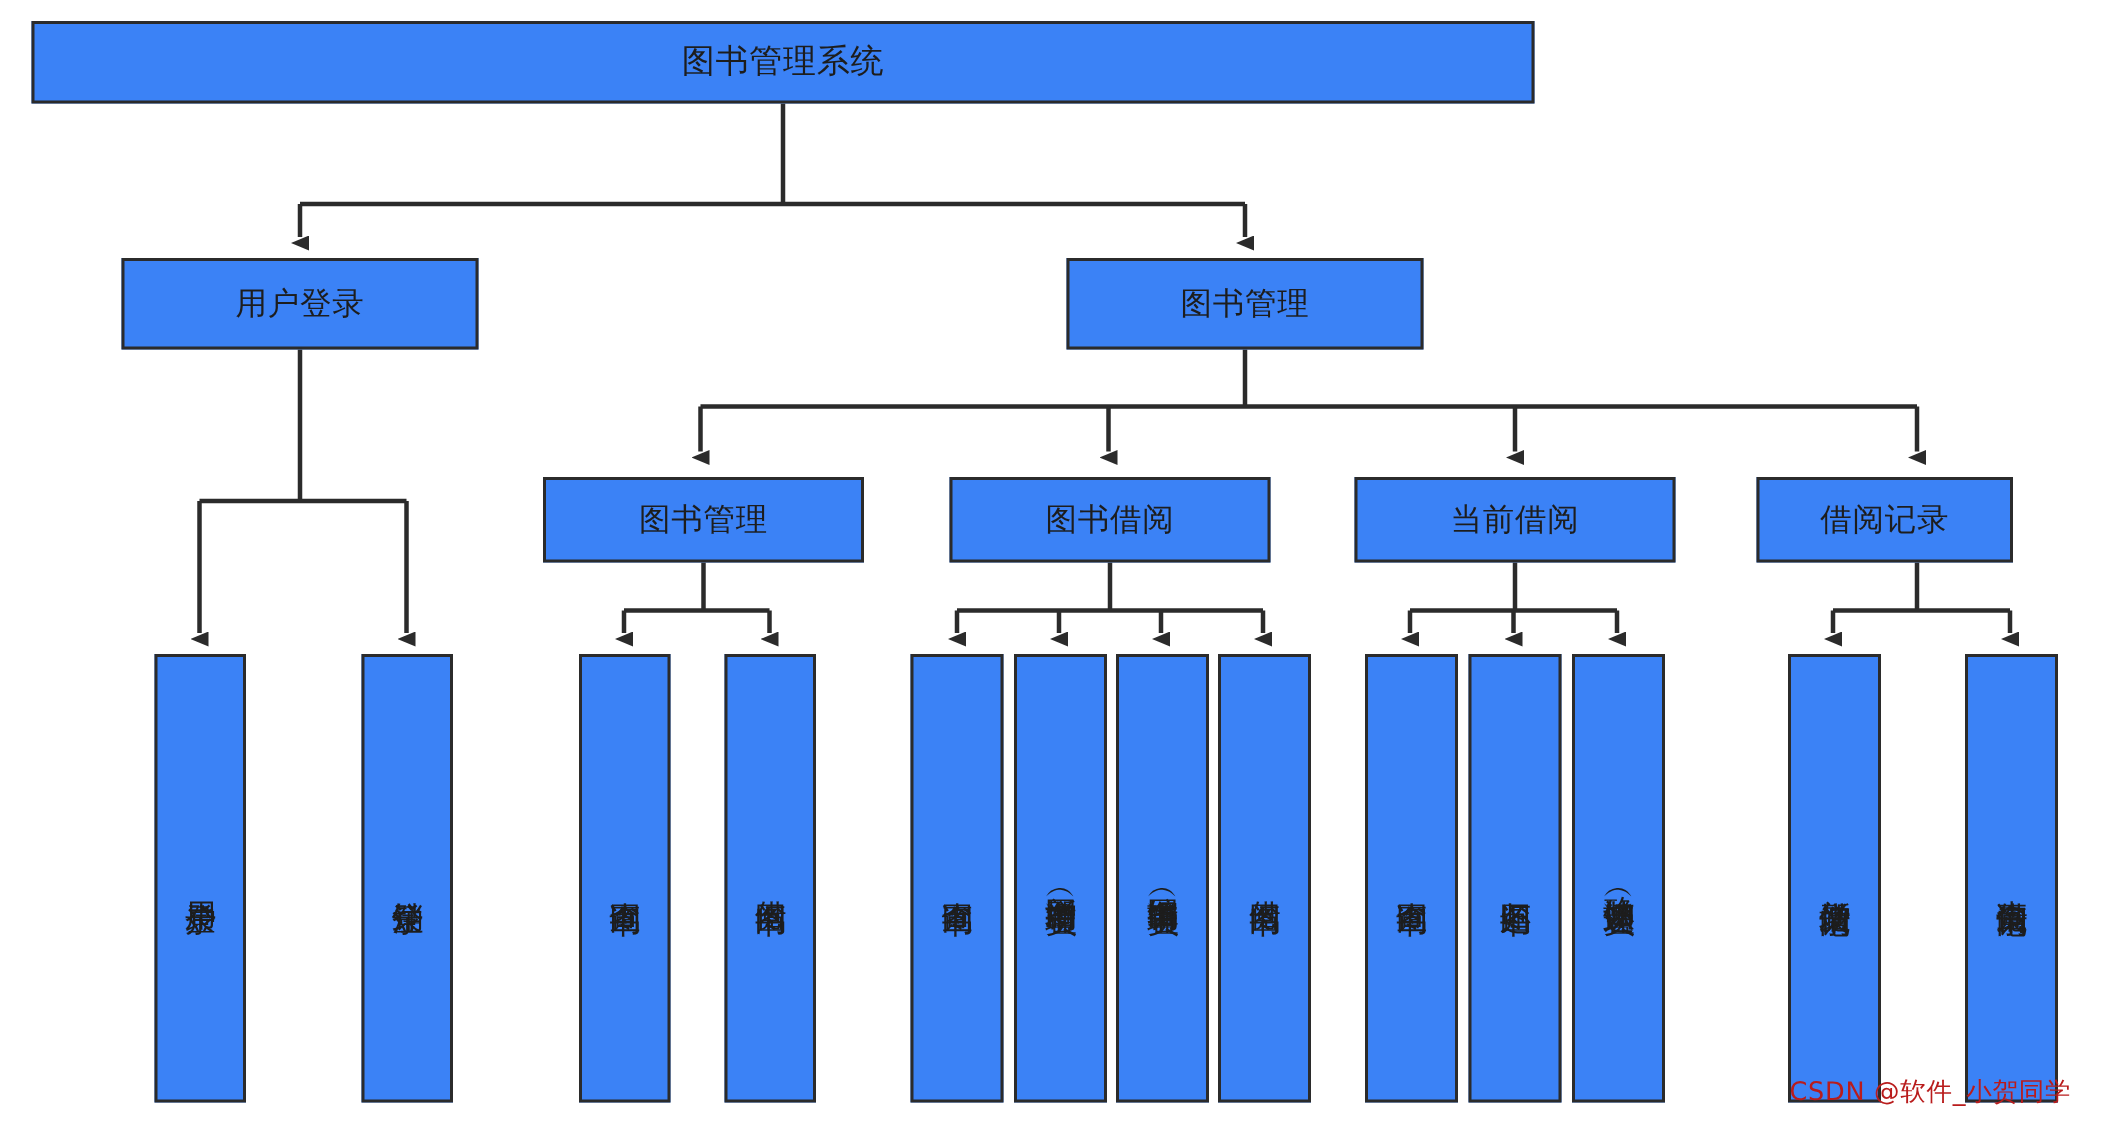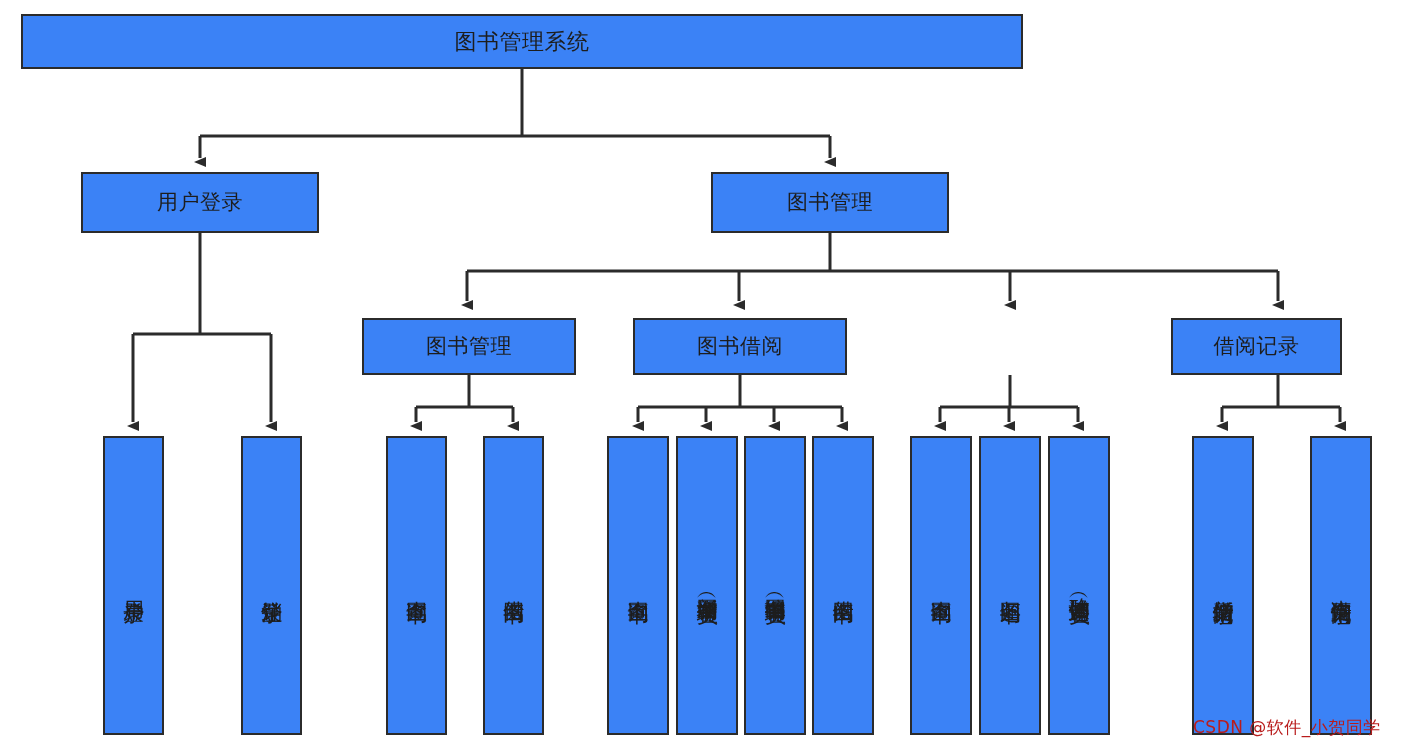--- a/index.html
+++ b/index.html
@@ -118,20 +118,23 @@
   <div class="node horizontal" style="left:711px;top:172px;width:238px;height:61px;">
     <span class="label">图书管理</span>
   </div>
 
   <div class="node horizontal" style="left:362px;top:318px;width:214px;height:57px;">
     <span class="label">图书管理</span>
   </div>
   <div class="node horizontal" style="left:633px;top:318px;width:214px;height:57px;">
     <span class="label">图书借阅</span>
   </div>
+  <div class="node horizontal" style="left:903px;top:318px;width:214px;height:57px;">
+    <span class="label">当前借阅</span>
+  </div>
   <div class="node horizontal" style="left:1171px;top:318px;width:171px;height:57px;">
     <span class="label">借阅记录</span>
   </div>
 
   <div class="node vertical" style="left:103px;top:436px;width:61px;height:299px;">
     <span class="label">用户登录</span>
   </div>
   <div class="node vertical" style="left:241px;top:436px;width:61px;height:299px;">
     <span class="label">注销登录</span>
   </div>

